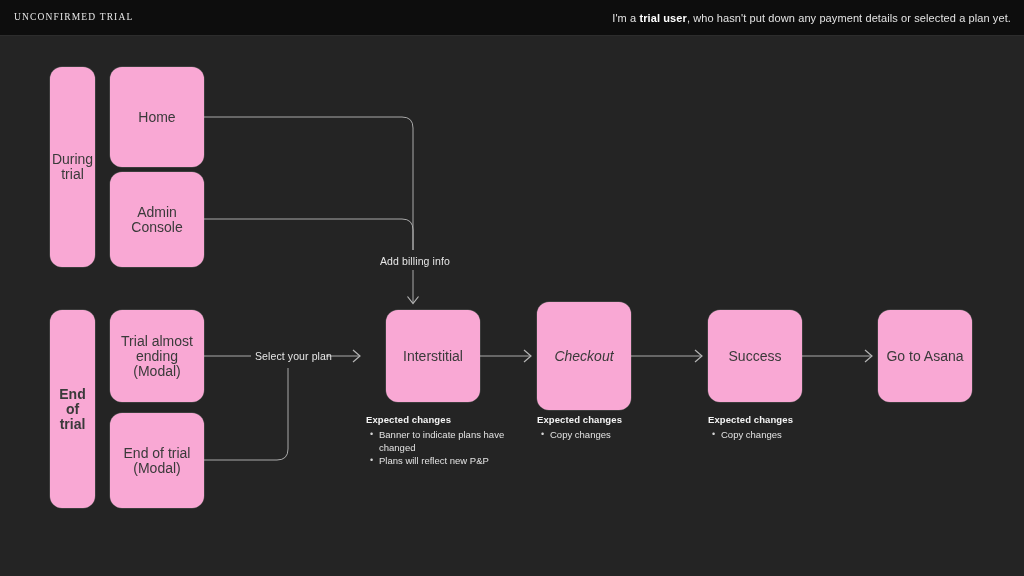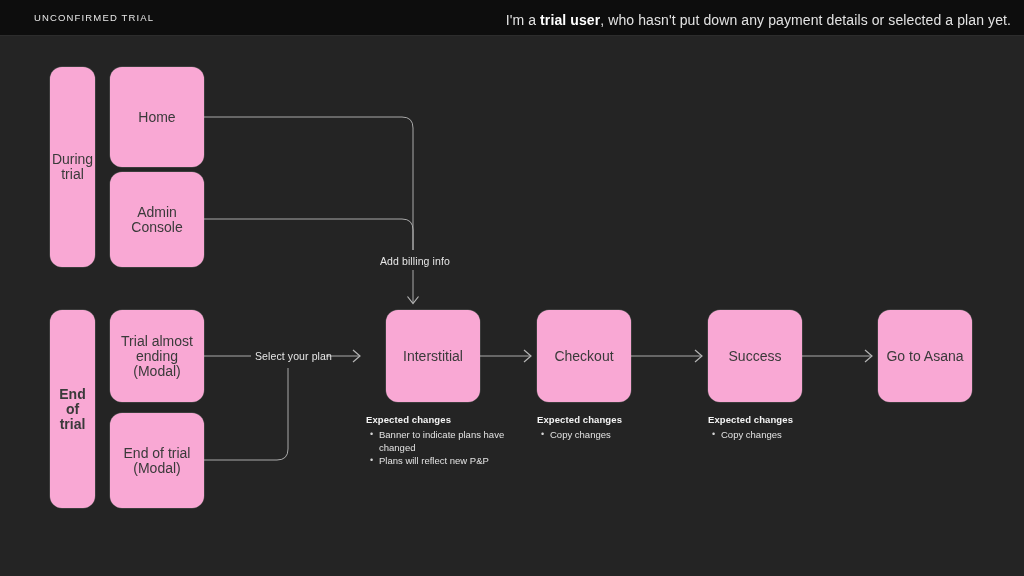--- a/index.html
+++ b/index.html
@@ -27,32 +27,31 @@
     width: 1024px;
     height: 36px;
     background: #0d0d0d;
     border-bottom: 1px solid #2c2c2c;
     box-sizing: border-box;
   }
   .topbar-left {
     position: absolute;
     left: 14px;
     top: 12px;
-    font-family: Liberation Sans, sans-serif;
+    font-family: Liberation Serif, serif;
     font-size: 9.5px;
     letter-spacing: 1.15px;
     color: #e8e8e8;
     white-space: nowrap;
-    margin-left: 20px;
   }
   .topbar-right {
     position: absolute;
     right: 13px;
     top: 12px;
-    font-size: 14px;
+    font-size: 11px;
     color: #e3e3e3;
     white-space: nowrap;
     letter-spacing: .1px;
   }
   .topbar-right b { font-weight: 700; color: #ffffff; }
 
   
   .node {
     position: absolute;
     background: #f9a8d4;
@@ -206,21 +205,21 @@
     <span class="lbl">Interstitial</span>
   </div>
   <div class="expected" style="left:366px; top:413px;">
     <div class="ec-title">Expected changes</div>
     <ul>
       <li>Banner to indicate plans have changed</li>
       <li>Plans will reflect new P&amp;P</li>
     </ul>
   </div>
 
-  <div class="node" style="left:537px; top:310px; width:94px; height:92px;">
+  <div class="node" style="left:537px; top:302px; width:94px; height:108px;font-style:italic;">
     <span class="lbl">Checkout</span>
   </div>
   <div class="expected" style="left:537px; top:413px;">
     <div class="ec-title">Expected changes</div>
     <ul>
       <li>Copy changes</li>
     </ul>
   </div>
 
   <div class="node" style="left:708px; top:310px; width:94px; height:92px;">

